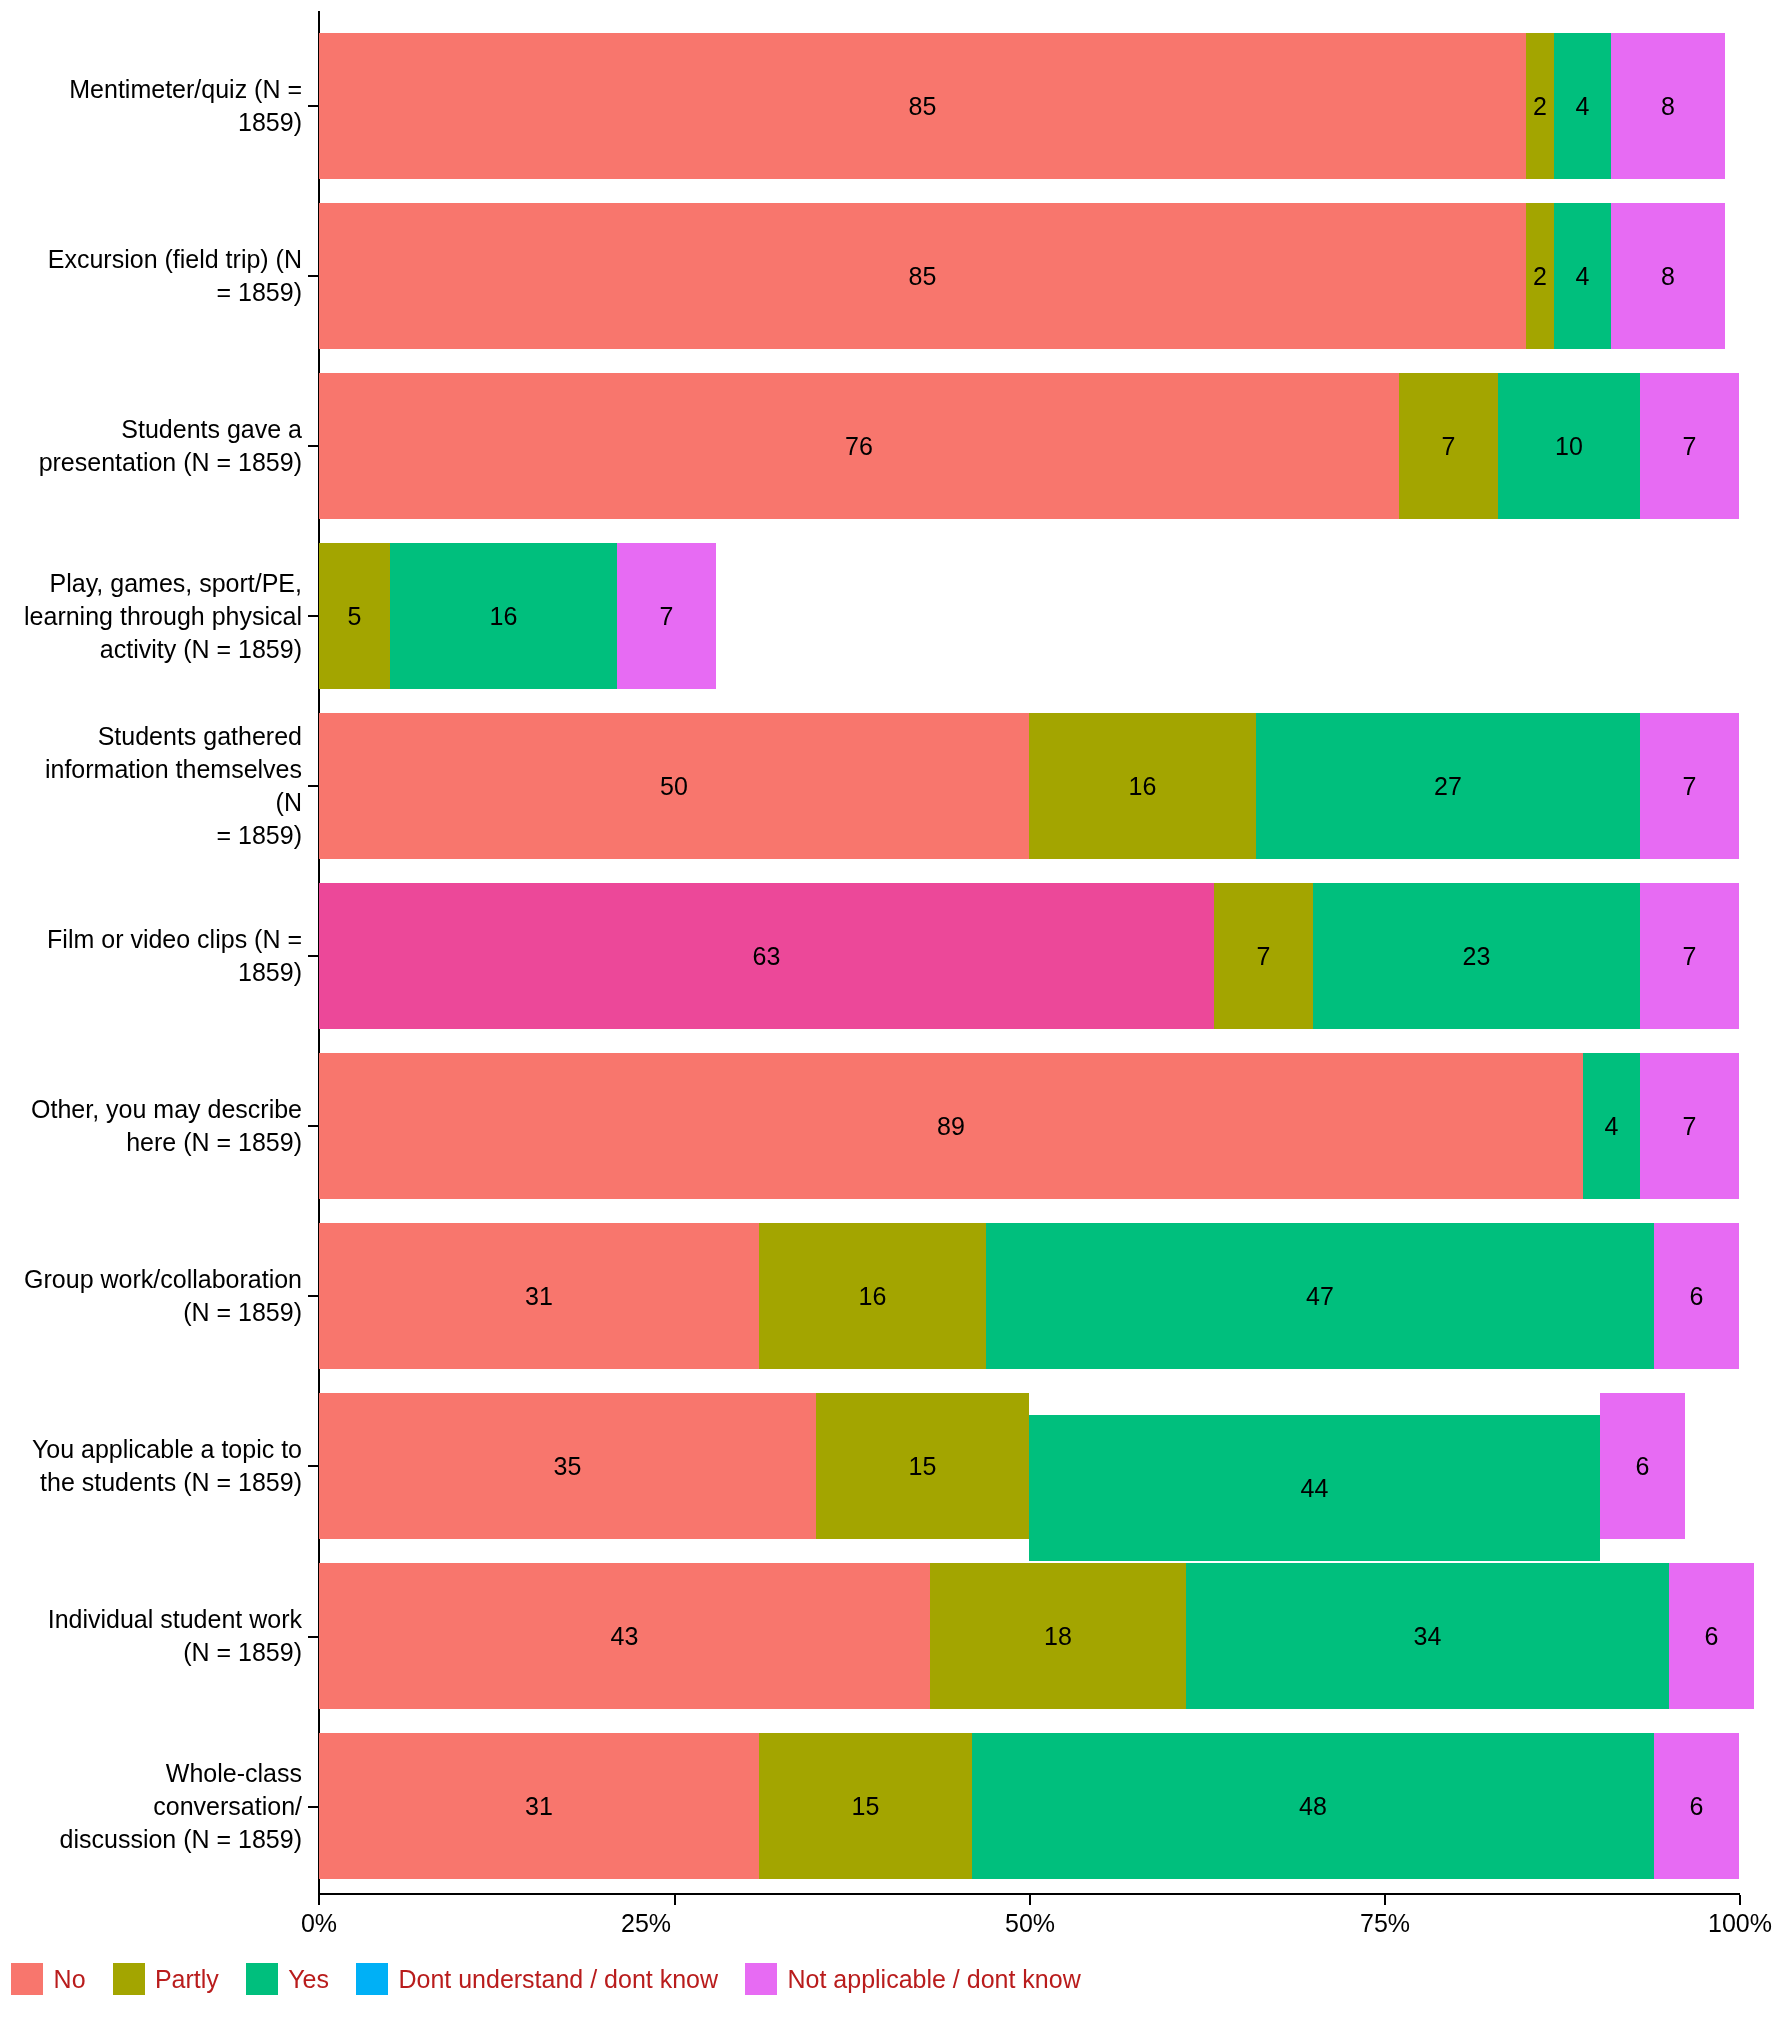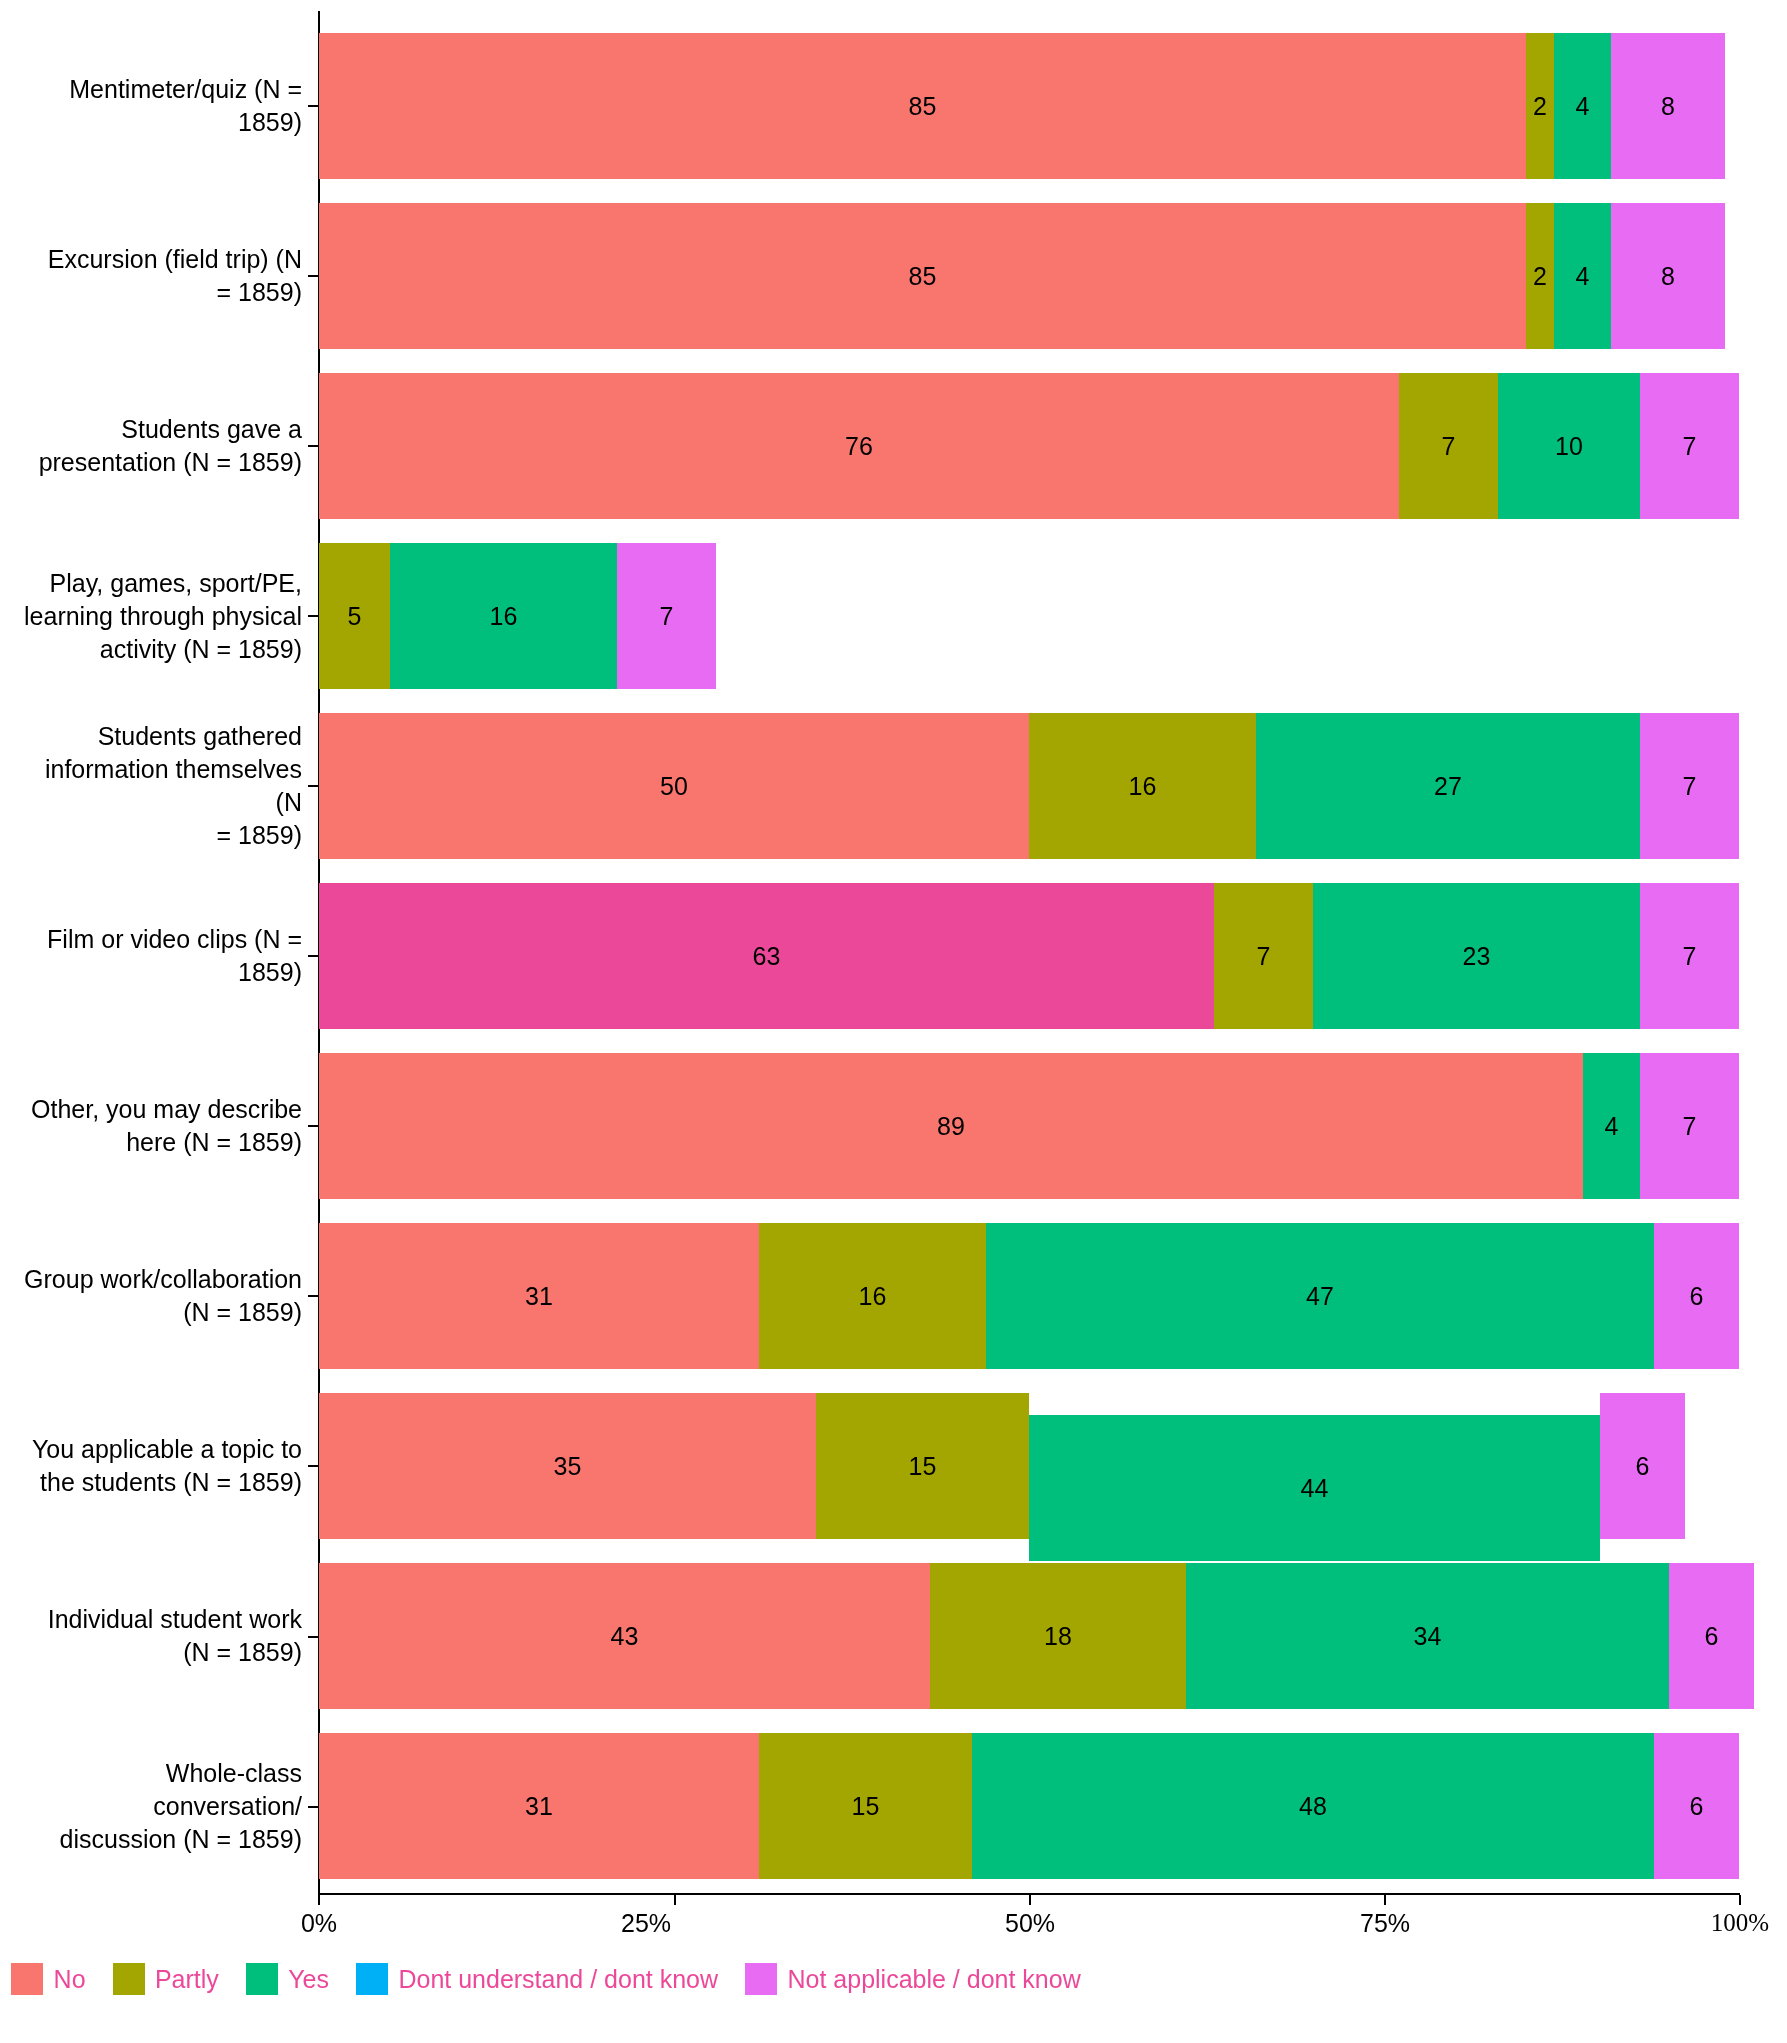--- a/index.html
+++ b/index.html
@@ -125,21 +125,21 @@
     margin-right: 27px;
   }
   .legend-swatch {
     width: 32px;
     height: 32px;
     margin-right: 10.4px;
     display: inline-block;
   }
   .legend-label {
     font-size: 25px;
-    color: #ec4899;
+    color: #b91c1c;
     white-space: nowrap;
   }
 </style>
 </head>
 <body>
 
 <div id="chart-root">
 
   <div class="y-axis-line"></div>
   <div class="x-axis-line"></div>
@@ -384,21 +384,21 @@
           <div>Whole-class conversation/</div>
           <div>discussion (N = 1859)</div>
         </div>
       </div>
     </div>
   <div id="xlabels-layer">
       <div class="x-label" style="left: 319px;">0%</div>
       <div class="x-label" style="left: 646px;">25%</div>
       <div class="x-label" style="left: 1030px;">50%</div>
       <div class="x-label" style="left: 1385px;">75%</div>
-      <div class="x-label" style="left: 1740px; font-family: Liberation Serif, serif;">100%</div>
+      <div class="x-label" style="left: 1740px;">100%</div>
     </div>
 
   <div class="legend" id="legend">
       <div class="legend-item">
         <span class="legend-swatch" style="background: rgb(248, 118, 109);"></span>
         <span class="legend-label">No</span>
       </div>
       <div class="legend-item">
         <span class="legend-swatch" style="background: rgb(163, 165, 0);"></span>
         <span class="legend-label">Partly</span>

